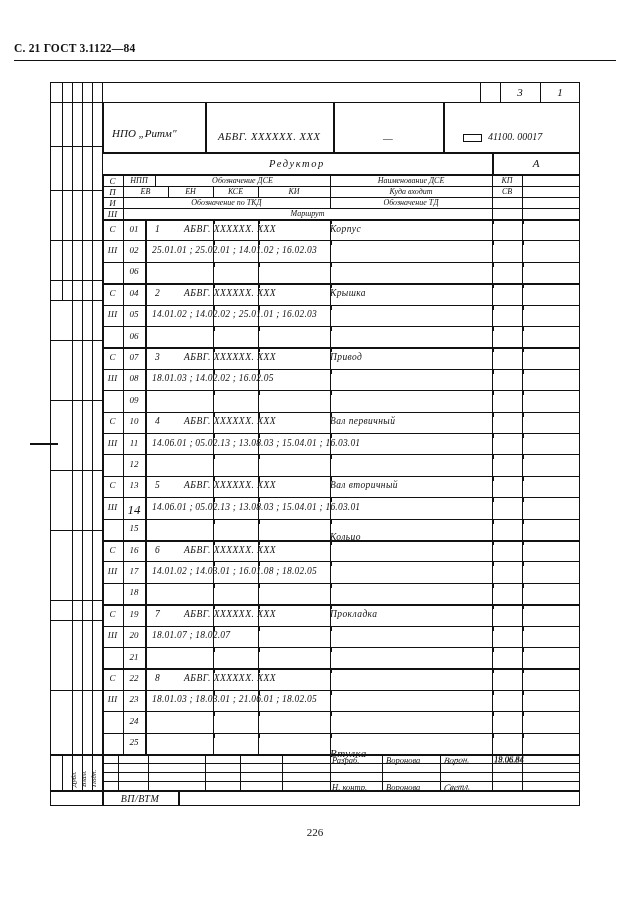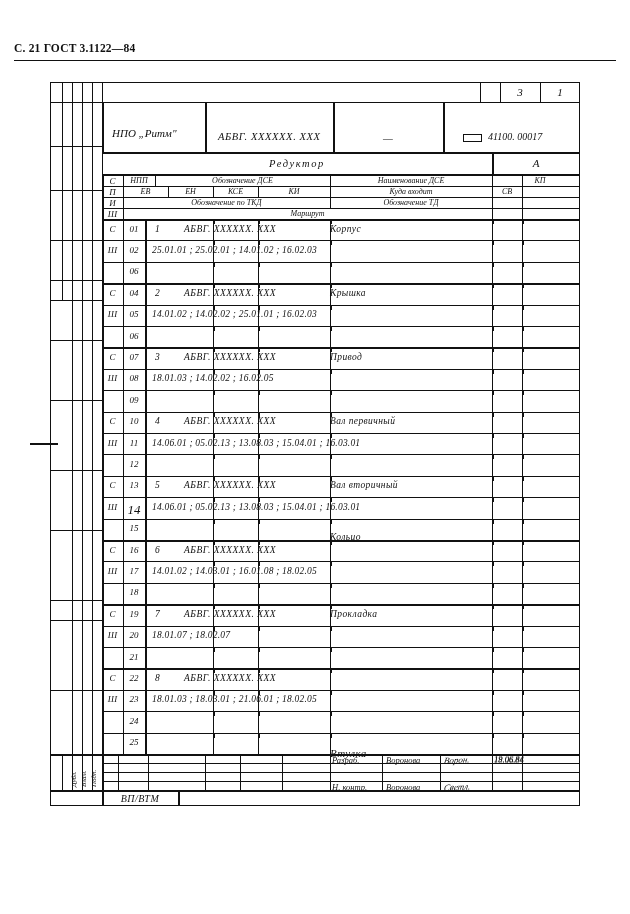--- a/index.html
+++ b/index.html
@@ -301,21 +301,21 @@
       <div class="t" style="left: 488px; top: 132px; font-size: 10px;">41100. 00017</div>
       <div class="t c" style="left: 102px; top: 159px; font-size: 10.5px; width: 390px; letter-spacing: 1.6px;">Редуктор</div>
       <div class="t c" style="left: 492px; top: 158px; font-size: 11px; width: 88px;">А</div>
       <div class="t c" style="left: 102px; top: 177px; font-size: 9px; width: 21px;">С</div>
       <div class="t c" style="left: 102px; top: 188px; font-size: 9px; width: 21px;">П</div>
       <div class="t c" style="left: 102px; top: 199px; font-size: 9px; width: 21px;">И</div>
       <div class="t c" style="left: 102px; top: 210px; font-size: 9px; width: 21px;">Ш</div>
       <div class="t c" style="left: 123px; top: 177px; font-size: 8px; width: 32px;">НПП</div>
       <div class="t c" style="left: 155px; top: 177px; font-size: 8px; width: 175px;">Обозначение ДСЕ</div>
       <div class="t c" style="left: 330px; top: 177px; font-size: 8px; width: 162px;">Наименование ДСЕ</div>
-      <div class="t c" style="left: 492px; top: 177px; font-size: 8px; width: 30px; margin-left: 33px;">КП</div>
+      <div class="t c" style="left: 492px; top: 177px; font-size: 8px; width: 30px;">КП</div>
       <div class="t c" style="left: 123px; top: 188px; font-size: 8px; width: 45px;">ЕВ</div>
       <div class="t c" style="left: 168px; top: 188px; font-size: 8px; width: 45px;">ЕН</div>
       <div class="t c" style="left: 213px; top: 188px; font-size: 8px; width: 45px;">КСЕ</div>
       <div class="t c" style="left: 258px; top: 188px; font-size: 8px; width: 72px;">КИ</div>
       <div class="t c" style="left: 330px; top: 188px; font-size: 8px; width: 162px;">Куда входит</div>
       <div class="t c" style="left: 492px; top: 188px; font-size: 8px; width: 30px;">СВ</div>
       <div class="t c" style="left: 123px; top: 199px; font-size: 8px; width: 207px;">Обозначение по ТКД</div>
       <div class="t c" style="left: 330px; top: 199px; font-size: 8px; width: 162px;">Обозначение ТД</div>
       <div class="t c" style="left: 123px; top: 210px; font-size: 8px; width: 369px;">Маршрут</div>
       <div class="t c" style="left: 102px; top: 224.5px; font-size: 9px; width: 21px;">С</div>
@@ -398,13 +398,14 @@
       <div class="t" style="left: 386px; top: 756px; font-size: 8.5px;">Воронова</div>
       <div class="t" style="left: 494px; top: 756px; font-size: 8.5px;">18.06.84</div>
       <div class="sig" style="left: 444px; top: 755px;">Ворон.</div>
       <div class="t" style="left: 332px; top: 783px; font-size: 8.5px;">Н. контр.</div>
       <div class="t" style="left: 386px; top: 783px; font-size: 8.5px;">Воронова</div>
       <div class="t" style="left: 494px; top: 755px; font-size: 8.5px;">19.06.84</div>
       <div class="sig" style="left: 444px; top: 782px;">Светл.</div>
       <div class="t c" style="left: 102px; top: 794px; font-size: 10px; width: 76px; letter-spacing: 0.5px;">ВП/ВТМ</div>
     </div>
 
+  <div class="pagenum">226</div>
 </div>
 
 </body></html>

